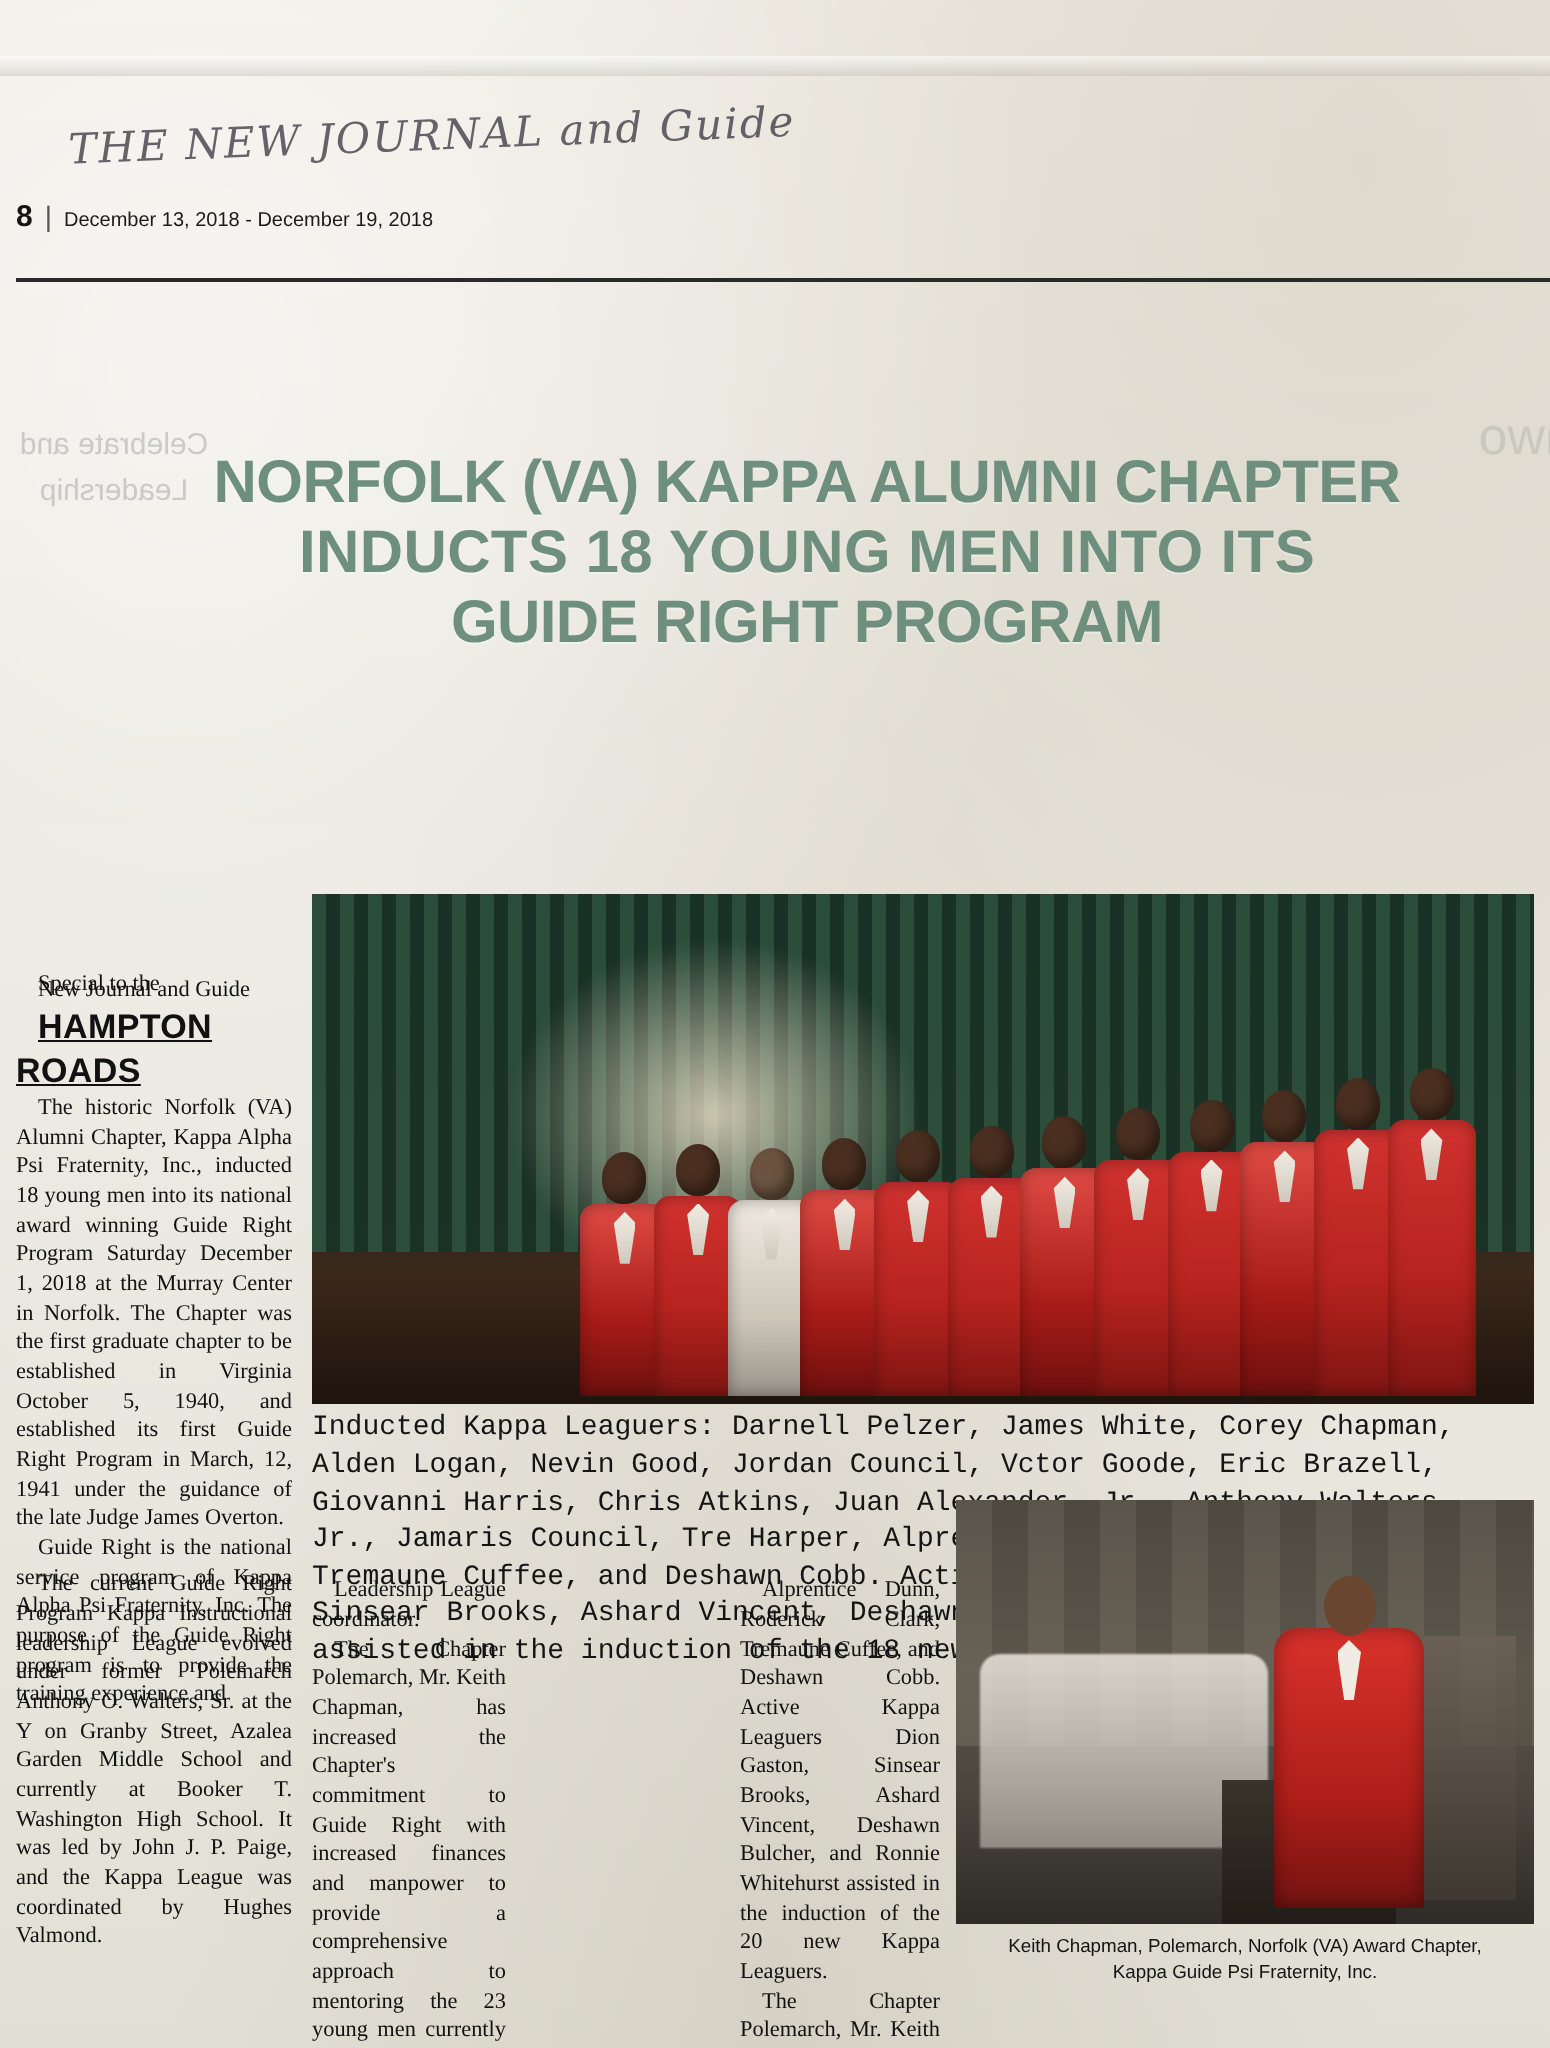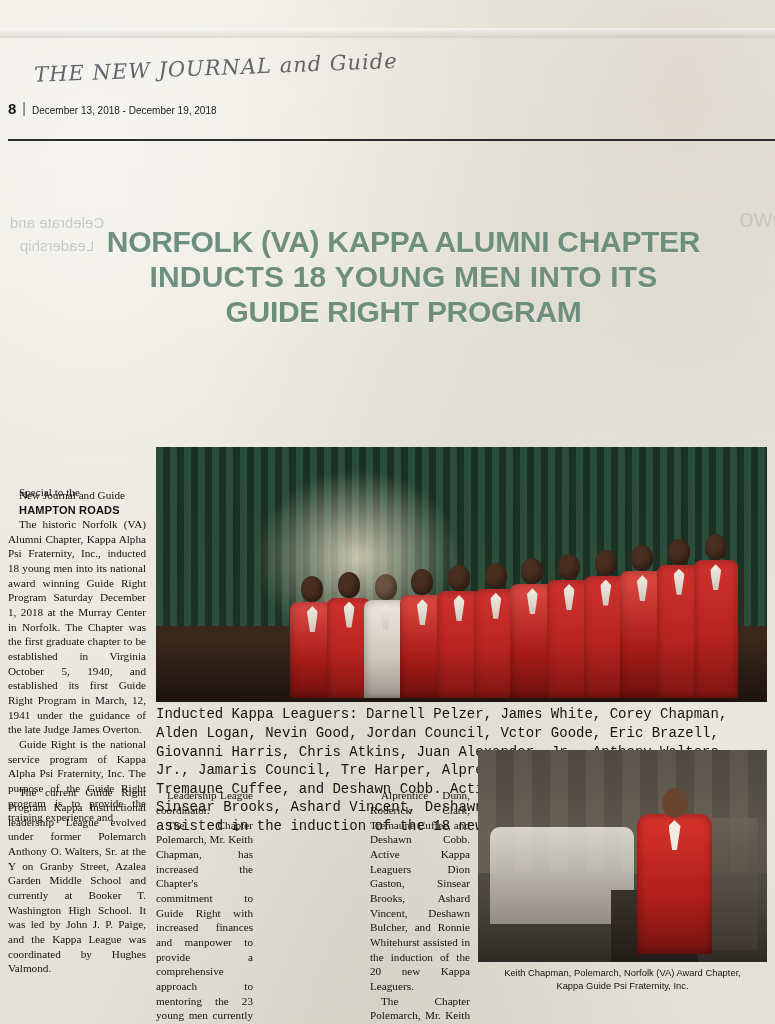--- a/index.html
+++ b/index.html
@@ -145,24 +145,25 @@
   }
   .kicker {
     font-size: 11.2px;
     line-height: 1.3;
     text-indent: 0;
     margin-bottom: 9px;
   }
   .dek {
     font-family: "Liberation Sans", sans-serif;
     font-weight: bold;
-    font-size: 11px;
+    font-size: 17px;
     letter-spacing: .2px;
     margin: 0 0 2px 0;
     text-indent: 0;
+    text-decoration: underline;
   }
 
   
   #photo1 {
     position: absolute;
     left: 148px;
     top: 0;
     width: 611px;
     height: 255px;
     overflow: hidden;

